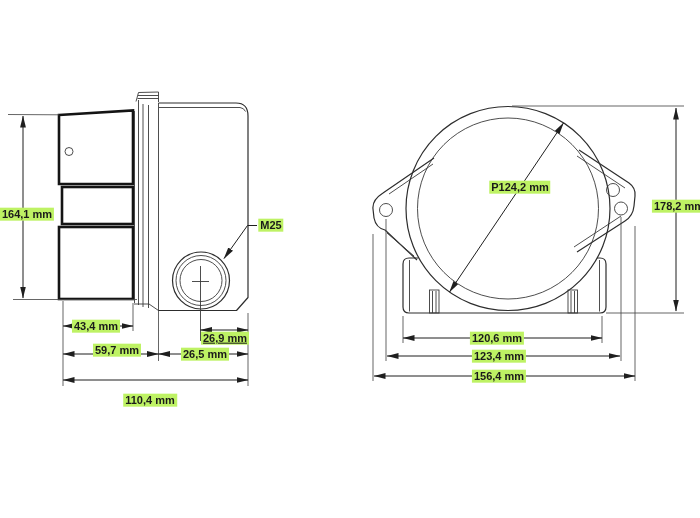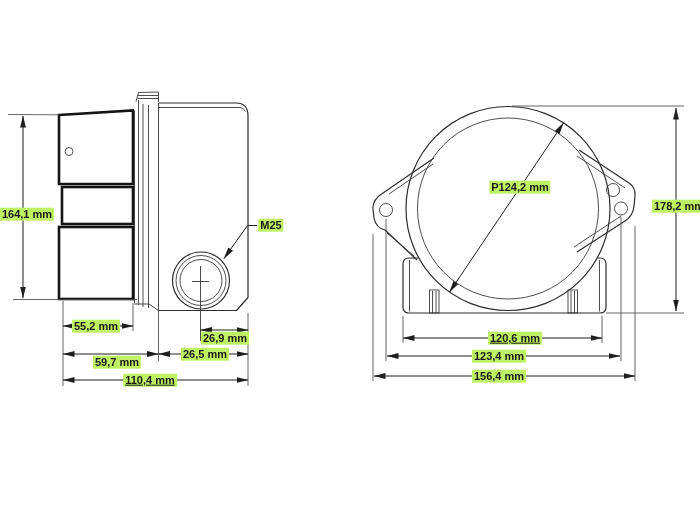--- a/index.html
+++ b/index.html
@@ -148,26 +148,26 @@
         <line class="dim" x1="449.5" y1="292" x2="563.5" y2="123" marker-start="url(#arr)" marker-end="url(#arr)"></line>
         <line class="dim" x1="676" y1="108" x2="676" y2="311" marker-start="url(#arr)" marker-end="url(#arr)"></line>
         <line class="dim" x1="403" y1="338" x2="602" y2="338" marker-start="url(#arr)" marker-end="url(#arr)"></line>
         <line class="dim" x1="387" y1="356" x2="620" y2="356" marker-start="url(#arr)" marker-end="url(#arr)"></line>
         <line class="dim" x1="374" y1="376" x2="635" y2="376" marker-start="url(#arr)" marker-end="url(#arr)"></line>
       </g>
     </g>
   </svg>
 
   <div class="dim-label" style="left:27px;top:214px;">164,1 mm</div>
-  <div class="dim-label" style="left:96px;top:326px;">55,2 mm</div>
-  <div class="dim-label" style="left:225px;top:338px;">26,9 mm</div>
-  <div class="dim-label" style="left:117px;top:362px;">59,7 mm</div>
+  <div class="dim-label" style="left:96px;top:326px;">43,4 mm</div>
+  <div class="dim-label" style="left:225px;top:338px;text-decoration:underline;">26,9 mm</div>
+  <div class="dim-label" style="left:117px;top:350px;">59,7 mm</div>
   <div class="dim-label" style="left:205px;top:354px;">26,5 mm</div>
-  <div class="dim-label" style="left:150px;top:380px;text-decoration:underline;">110,4 mm</div>
+  <div class="dim-label" style="left:150px;top:400px;">110,4 mm</div>
   <div class="dim-label" style="left:271px;top:225px;text-align:right;">M25</div>
 
   <div class="dim-label" style="left:520px;top:187px;">P124,2 mm</div>
   <div class="dim-label" style="left:679px;top:206px;">178,2 mm</div>
-  <div class="dim-label" style="left:515px;top:338px;text-decoration:underline;">120,6 mm</div>
+  <div class="dim-label" style="left:497px;top:338px;">120,6 mm</div>
   <div class="dim-label" style="left:499px;top:356px;">123,4 mm</div>
   <div class="dim-label" style="left:499px;top:376px;text-align:center;">156,4 mm</div>
 
 </div>
 
 </body></html>

